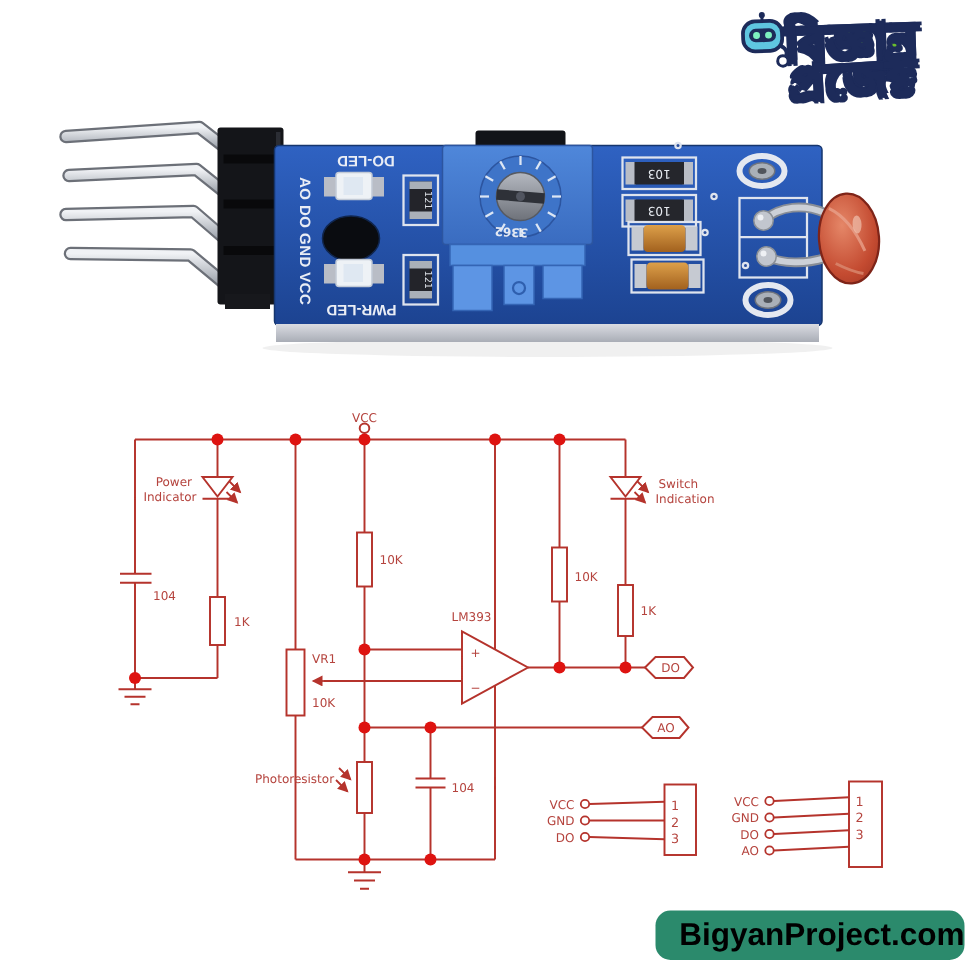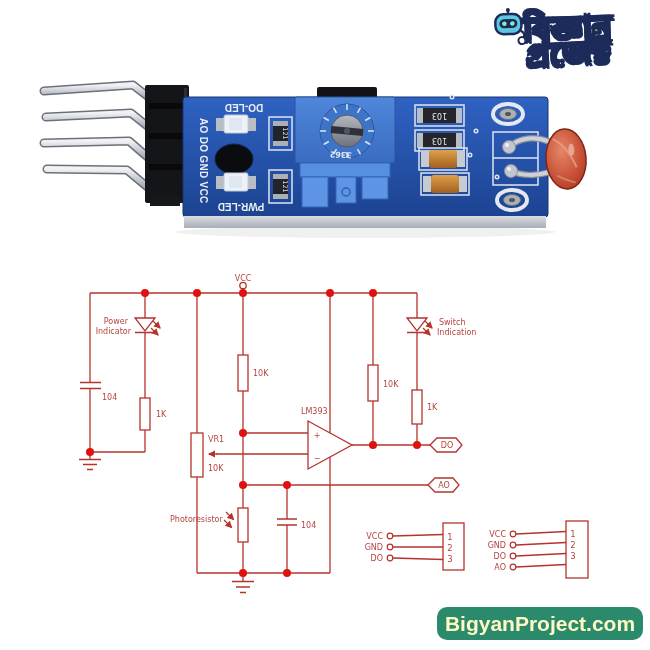--- a/index.html
+++ b/index.html
@@ -15,21 +15,21 @@
         transform:rotate(-2deg);line-height:1;}
   .logo-l1{font-weight:bold;font-size:33px;color:#6abe2e;
            -webkit-text-stroke:2px #1d2b5a;
            text-shadow:2px 2px 0 #1d2b5a,-2px 2px 0 #1d2b5a,2px -2px 0 #1d2b5a,-2px -2px 0 #1d2b5a;}
   .logo-l2{font-weight:bold;font-size:32px;color:#d9edf8;margin-top:-7px;transform:rotate(-1.5deg);
            -webkit-text-stroke:2px #1d2b5a;
            text-shadow:2px 2px 0 #1d2b5a,-2px 2px 0 #1d2b5a,2px -2px 0 #1d2b5a,-2px -2px 0 #1d2b5a;}
   .robot{position:absolute;right:-4px;top:-7px;}
   
   .badge{position:absolute;left:437px;top:607px;width:206px;height:33px;background:#2b8a6c;
-         border-radius:10px;color:#fef9c3;font-weight:bold;font-size:21px;text-align:center;
+         border-radius:10px;color:#000000;font-weight:bold;font-size:21px;text-align:right;
          line-height:33px;font-family:"Liberation Sans",sans-serif;}
 </style>
 </head>
 <body>
 
 <div class="canvas">
 
 <svg width="650" height="650" viewBox="0 0 650 650">
   <defs>
     <linearGradient id="pcbGrad" x1="0" y1="0" x2="0" y2="1">

